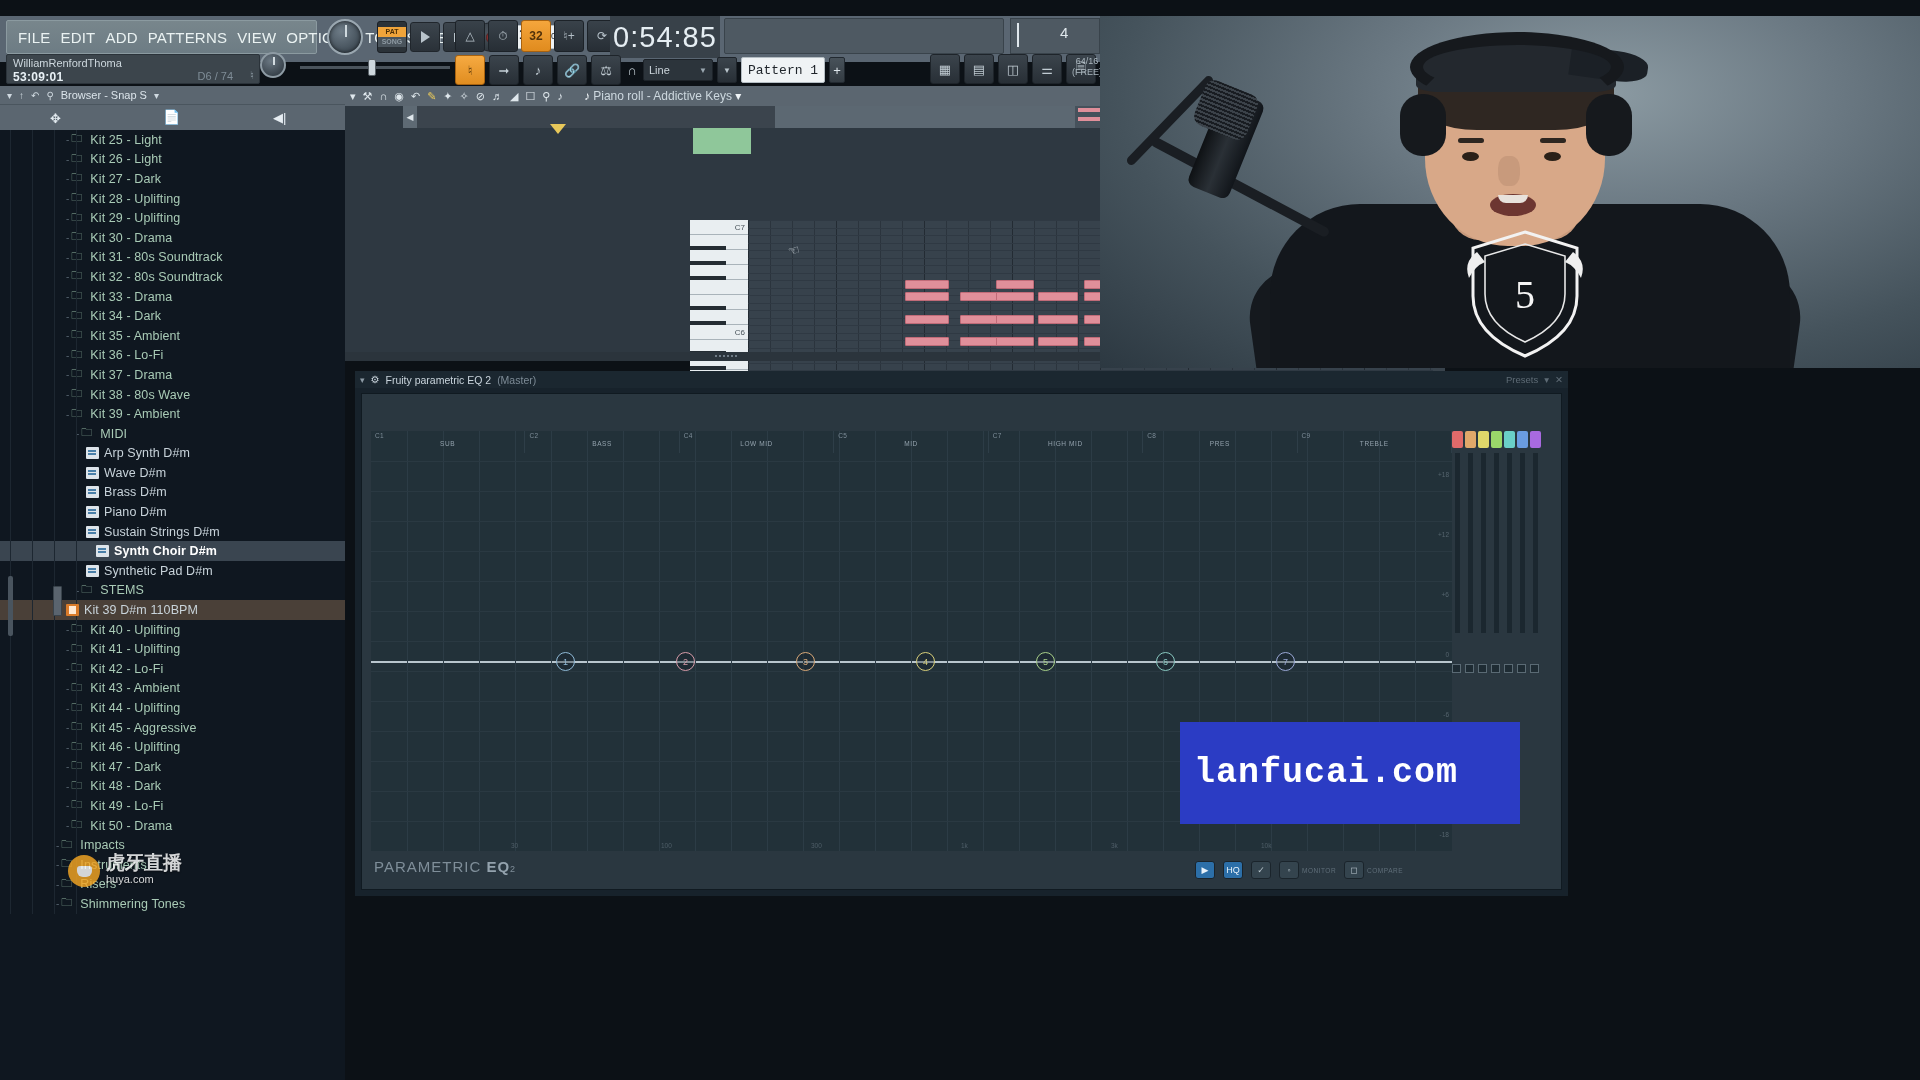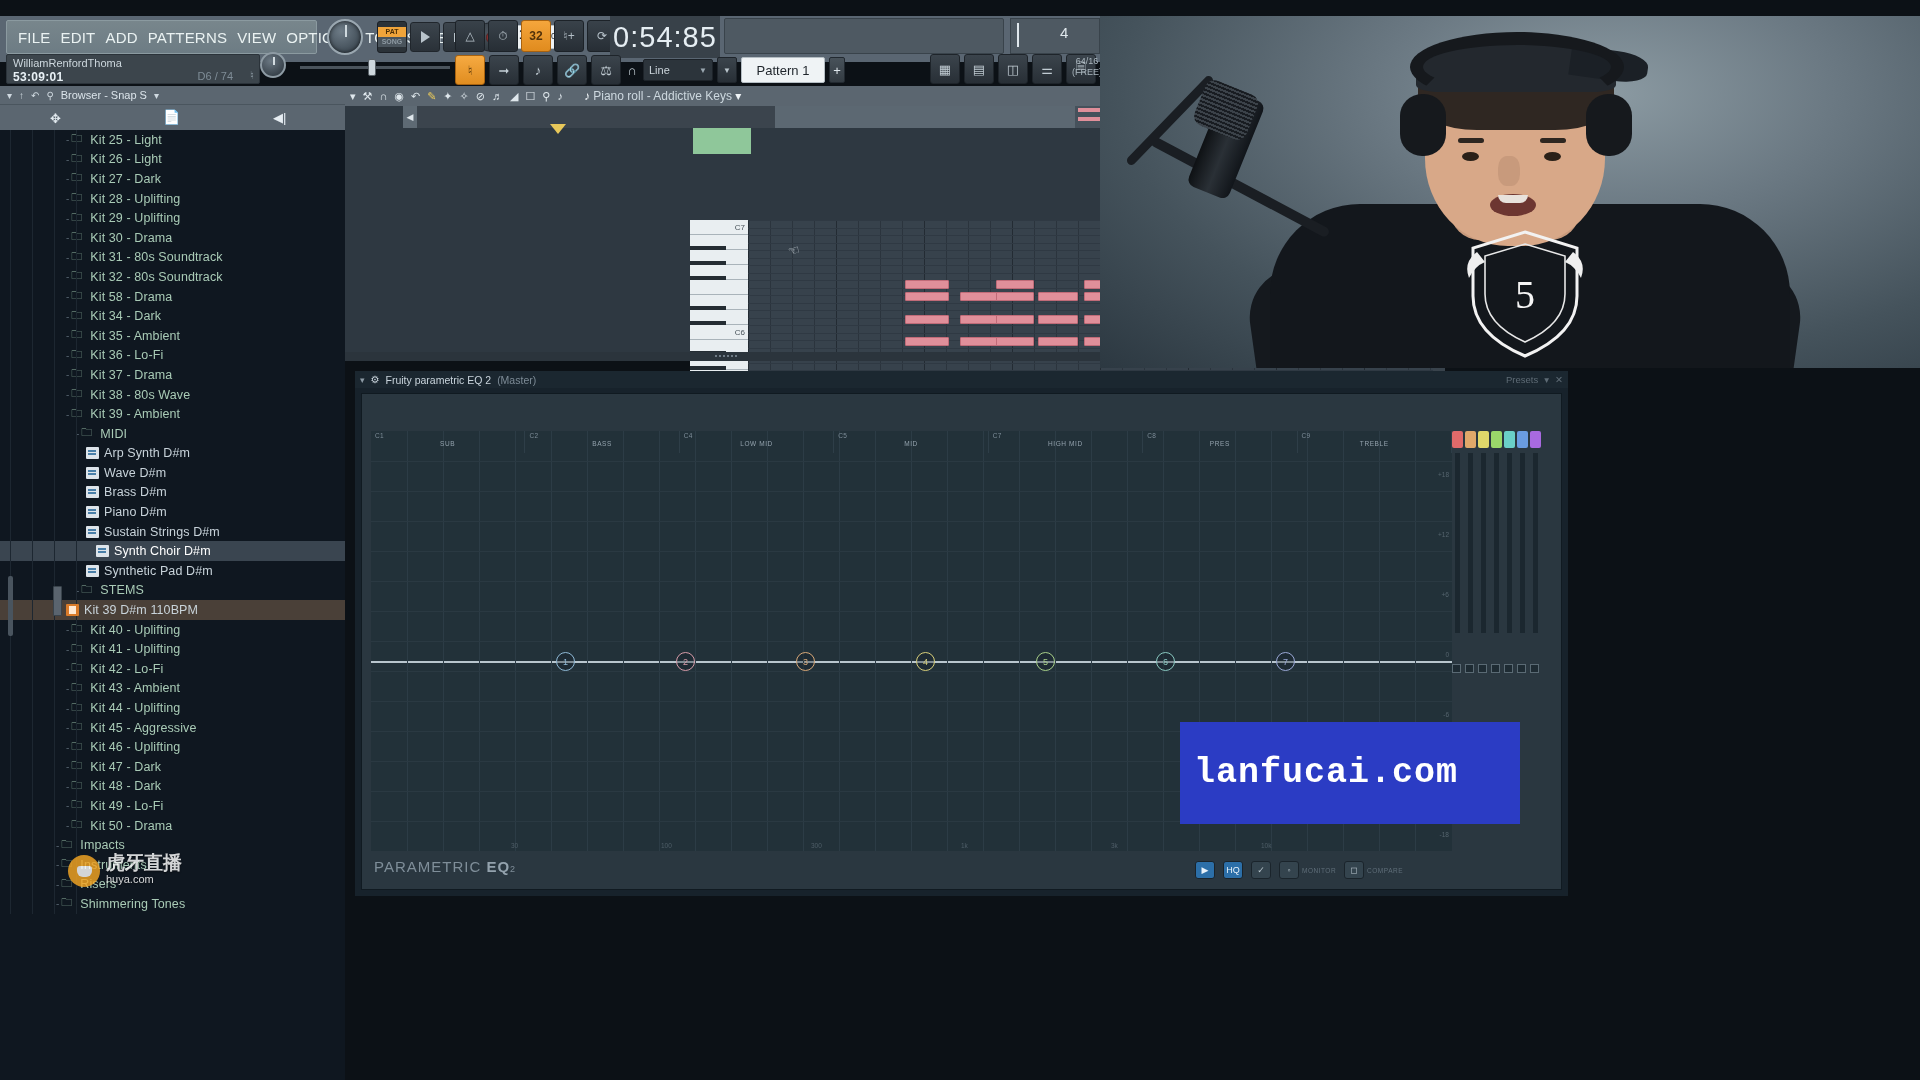--- a/index.html
+++ b/index.html
@@ -70,21 +70,21 @@
   .toolrow{position:absolute;left:455px;top:38px;height:32px;display:flex;align-items:center;gap:4px;}
   .tool{width:30px;height:30px;border-radius:3px;background:linear-gradient(180deg,#3b444c,#282f36);
     border:1px solid #1e242a;color:#c1ccd3;font-size:13px;display:flex;align-items:center;justify-content:center;}
   .tool.on{background:linear-gradient(180deg,#f6aa42,#e08d20);border-color:#a8620f;color:#4e2f08;}
   .linesel{width:70px;height:22px;background:#2c343b;border:1px solid #1d2329;border-radius:2px;
     display:flex;align-items:center;padding:0 5px;color:#cdd6dc;font-size:11px;justify-content:space-between;}
   .linesel .cv{font-size:8px;color:#9aa7b0;}
   .smalldrop{width:20px;height:26px;background:linear-gradient(180deg,#3b444c,#282f36);border:1px solid #1e242a;
     display:flex;align-items:center;justify-content:center;color:#b9c4cb;font-size:8px;border-radius:2px;}
   .patsel{width:84px;height:26px;background:#eff3f5;border:1px solid #b4bdc3;border-radius:2px;
-    display:flex;align-items:center;justify-content:center;color:#1e242a;font-size:13px;}
+    display:flex;align-items:center;justify-content:center;color:#1e242a;font-size:13px;font-family:Liberation Mono, monospace;}
   .plusbtn{width:16px;height:26px;background:linear-gradient(180deg,#48525a,#333b42);border:1px solid #222930;
     color:#dfe7ec;font-size:13px;display:flex;align-items:center;justify-content:center;border-radius:2px;}
 
   .rightpanel{position:absolute;left:930px;top:38px;display:flex;gap:4px;align-items:center;}
   .free-label{position:absolute;left:1072px;top:40px;color:#aab6be;font-size:9px;line-height:11px;text-align:center;}
 
   
   .browser{position:absolute;left:0;top:70px;width:345px;height:1010px;background:#0f1720;}
   .browser-head{position:absolute;left:0;top:0;width:345px;height:18px;background:#5b6670;
     display:flex;align-items:center;gap:7px;padding-left:7px;color:#dbe4ea;font-size:11px;}
@@ -96,21 +96,21 @@
   .bs-spk{position:absolute;left:273px;top:5px;color:#e6edf2;font-size:13px;}
 
   .tree{position:absolute;left:0;top:44px;width:345px;height:966px;overflow:hidden;}
   .row{position:relative;height:19.6px;display:flex;align-items:center;font-size:12.5px;white-space:nowrap;}
   .row .guides{position:absolute;left:0;top:0;height:100%;width:100%;pointer-events:none;}
   .gl{position:absolute;top:0;width:1px;height:100%;background:#1d2731;}
   .row .lbl{color:#a9cbb6;letter-spacing:.1px;}
   .row.file .lbl{color:#c8d3da;}
   .row.sel{background:#3a4550;}
   .row.sel2{background:#4a4038;}
-  .row.bold .lbl{font-weight:normal;color:#ffffff;}
+  .row.bold .lbl{font-weight:bold;color:#ffffff;}
   .folder-ico{display:inline-block;width:14px;margin-right:5px;color:#8fb39d;font-size:11px;}
   .file-ico{display:inline-block;width:13px;height:12px;margin-right:5px;background:#dde4ea;border-radius:1px;position:relative;}
   .file-ico::after{content:"";position:absolute;left:2px;top:3px;width:8px;height:2px;background:#4a7fa8;box-shadow:0 3px 0 #4a7fa8;}
   .wav-ico{display:inline-block;width:13px;height:12px;margin-right:5px;background:#d97b2a;border-radius:1px;position:relative;}
   .wav-ico::after{content:"";position:absolute;left:3px;top:2px;width:7px;height:8px;background:#ffe9d4;}
   .dash{color:#55636f;margin-right:2px;font-size:10px;}
 
   .scroll-v{position:absolute;left:8px;top:490px;width:5px;height:60px;background:#49545e;border-radius:2px;}
   .sb-grip{position:absolute;left:53px;top:500px;width:9px;height:30px;background:#5a646e;border:1px solid #39434b;border-radius:1px;}
 
@@ -452,21 +452,21 @@
         <div class="row">
           <div class="guides">
             <div class="gl" style="left: 10px;"></div>
             <div class="gl" style="left: 32px;"></div>
             <div class="gl" style="left: 54px;"></div>
             <div class="gl" style="left: 76px;"></div>
           </div>
           <span style="display: inline-block; width: 66px;"></span>
           <span class="dash">-</span>
           <span class="folder-ico">🗀</span>
-          <span class="lbl">Kit 58 - Drama</span>
+          <span class="lbl">Kit 33 - Drama</span>
         </div>
         <div class="row">
           <div class="guides">
             <div class="gl" style="left: 10px;"></div>
             <div class="gl" style="left: 32px;"></div>
             <div class="gl" style="left: 54px;"></div>
             <div class="gl" style="left: 76px;"></div>
           </div>
           <span style="display: inline-block; width: 66px;"></span>
           <span class="dash">-</span>

